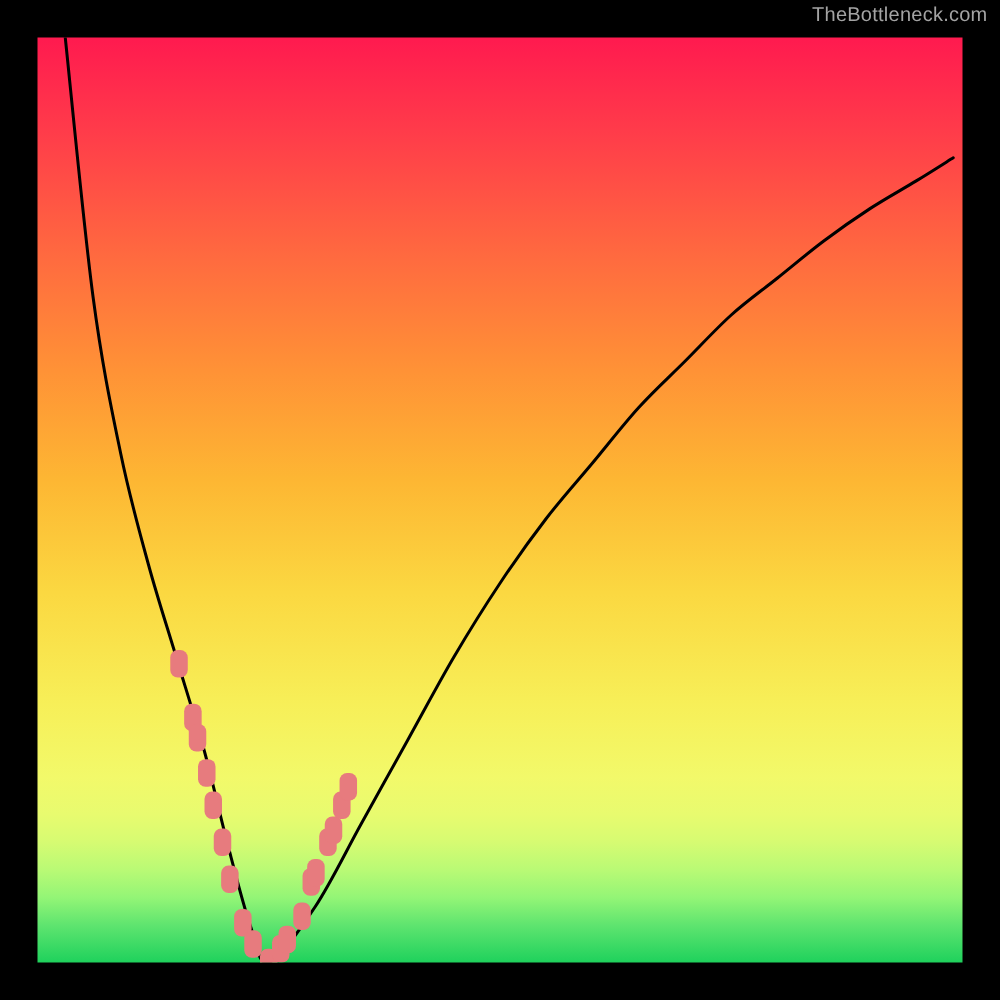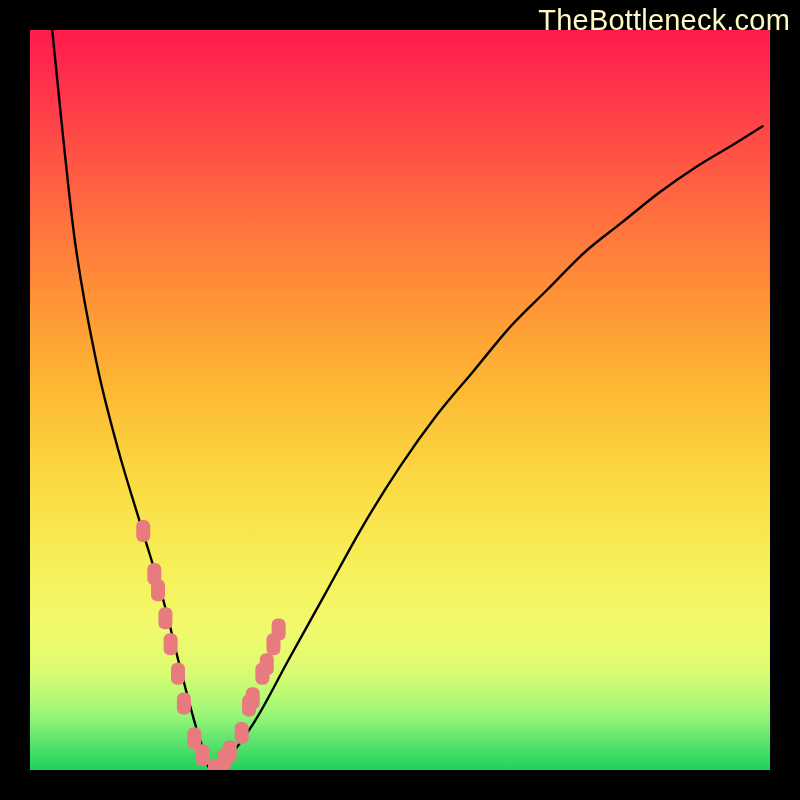--- a/index.html
+++ b/index.html
@@ -38,22 +38,22 @@
       #b9fa75 90%,
       #93f576 93%,
       #5ee46f 96%,
       #1fd15c 100%
     );
   }
   .watermark {
     position: absolute;
     top: 4px;
     right: 10px;
-    color: #fef9c3;
-    font-size: 29px;
+    color: #a3a3a3;
+    font-size: 16px;
     font-weight: 400;
     letter-spacing: 0.2px;
     user-select: none;
     pointer-events: none;
   }
   svg.curve {
     position: absolute;
     left: 0;
     top: 0;
     width: 740px;

